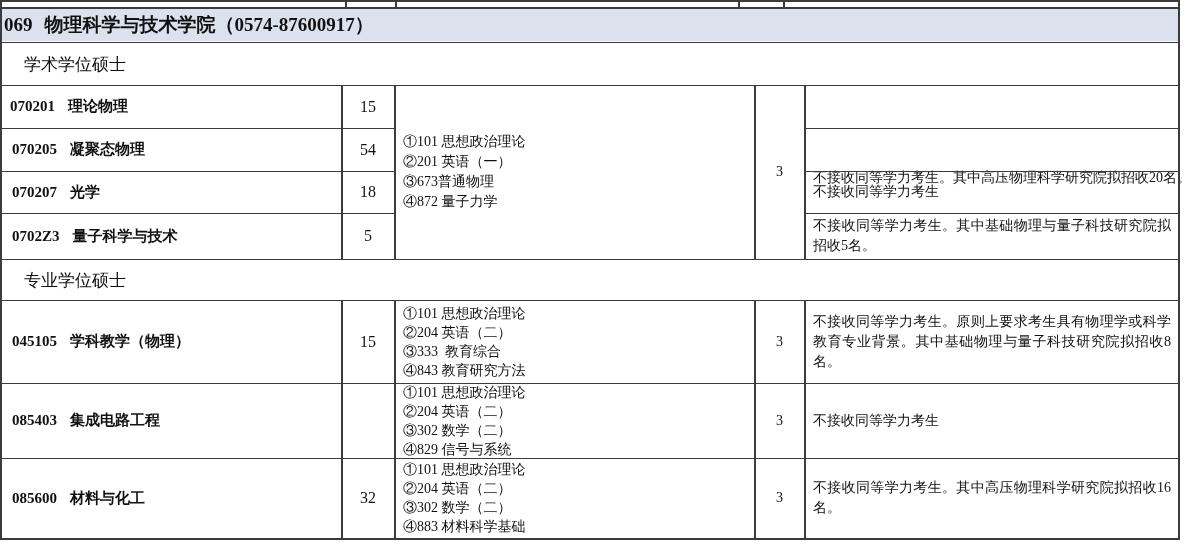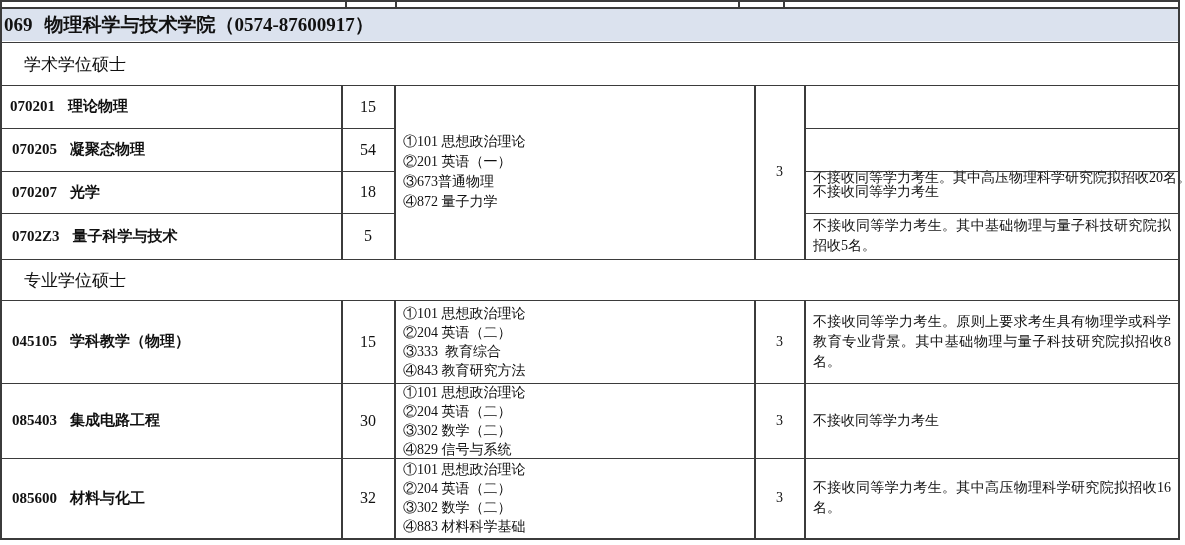--- a/index.html
+++ b/index.html
@@ -105,21 +105,20 @@
   </div>
   <div class="cell years-cell" style="left:754px;top:300px;width:51px;height:83px;">3</div>
   <div class="cell note-cell" style="left:805px;top:300px;width:373px;height:83px;">
     <div class="note-text">不接收同等学力考生。原则上要求考生具有物理学或科学教育专业背景。其中基础物理与量子科技研究院拟招收8名。</div>
   </div>
 
   <div class="cell name-cell" style="left:2px;top:383px;width:339px;height:75px;">
     <span class="pcode">085403</span>
     <span>集成电路工程</span>
   </div>
-  <div class="cell quota-cell" style="left:341px;top:383px;width:54px;height:75px;">30</div>
   <div class="cell subjects-cell tight" style="left:395px;top:383px;width:359px;height:75px;">
     <div>①101 思想政治理论</div>
     <div>②204 英语（二）</div>
     <div>③302 数学（二）</div>
     <div>④829 信号与系统</div>
   </div>
   <div class="cell years-cell" style="left:754px;top:383px;width:51px;height:75px;">3</div>
   <div class="cell note-cell" style="left:805px;top:383px;width:373px;height:75px;">
     <div class="note-text">不接收同等学力考生</div>
   </div>

